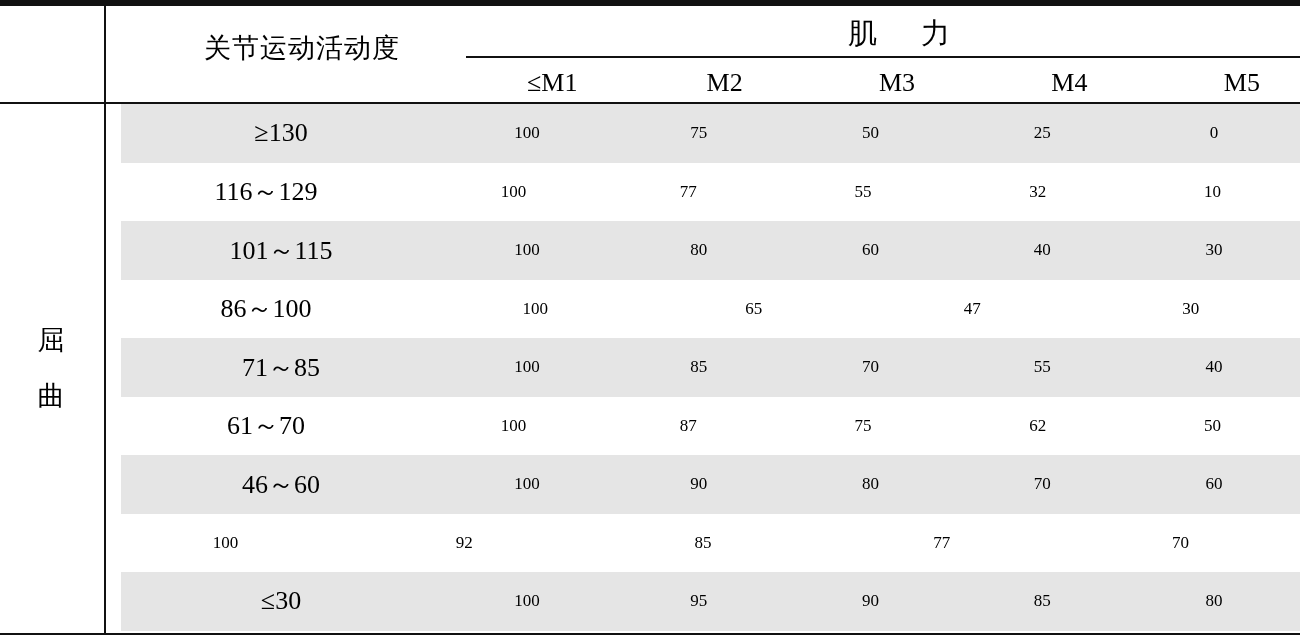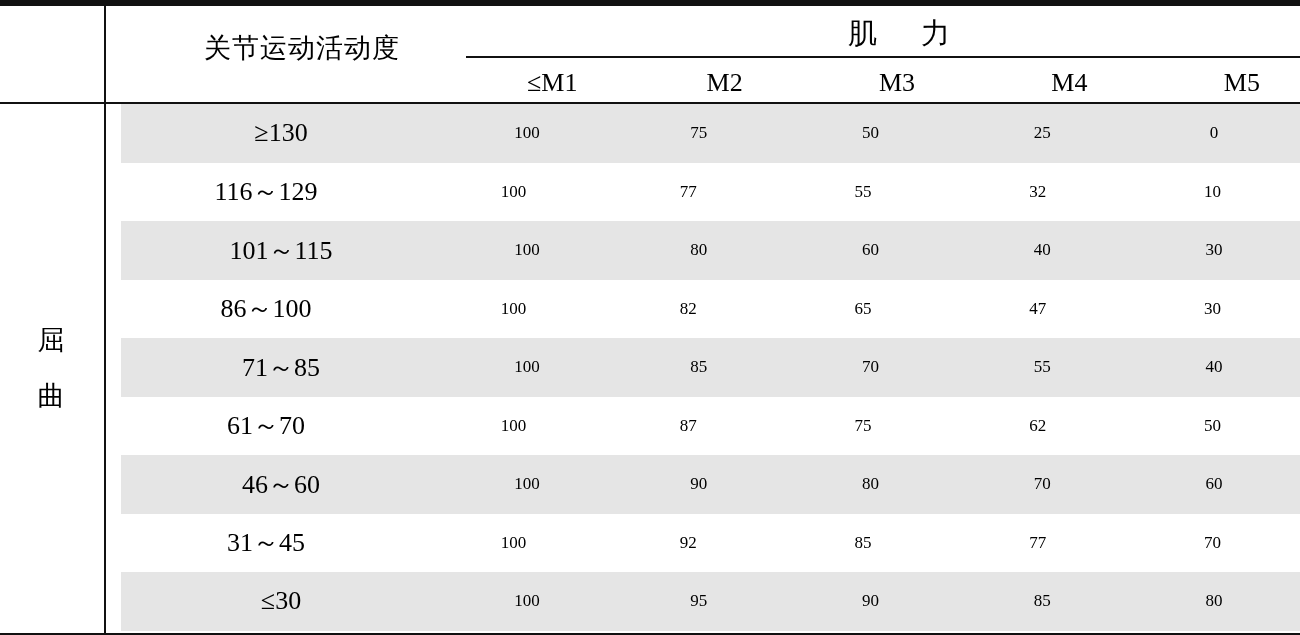--- a/index.html
+++ b/index.html
@@ -228,21 +228,20 @@
         <div class="c-val">100</div>
         <div class="c-val">80</div>
         <div class="c-val">60</div>
         <div class="c-val">40</div>
         <div class="c-val">30</div>
       </div>
 
       <div class="row">
         <div class="c-rom">86～100</div>
         <div class="c-val">100</div>
-        <div class="c-val">82</div>
         <div class="c-val">65</div>
         <div class="c-val">47</div>
         <div class="c-val">30</div>
       </div>
 
       <div class="row shaded">
         <div class="c-rom">71～85</div>
         <div class="c-val">100</div>
         <div class="c-val">85</div>
         <div class="c-val">70</div>
@@ -262,21 +261,20 @@
       <div class="row shaded">
         <div class="c-rom">46～60</div>
         <div class="c-val">100</div>
         <div class="c-val">90</div>
         <div class="c-val">80</div>
         <div class="c-val">70</div>
         <div class="c-val">60</div>
       </div>
 
       <div class="row">
-        <div class="c-rom">31～45</div>
         <div class="c-val">100</div>
         <div class="c-val">92</div>
         <div class="c-val">85</div>
         <div class="c-val">77</div>
         <div class="c-val">70</div>
       </div>
 
       <div class="row shaded">
         <div class="c-rom">≤30</div>
         <div class="c-val">100</div>

